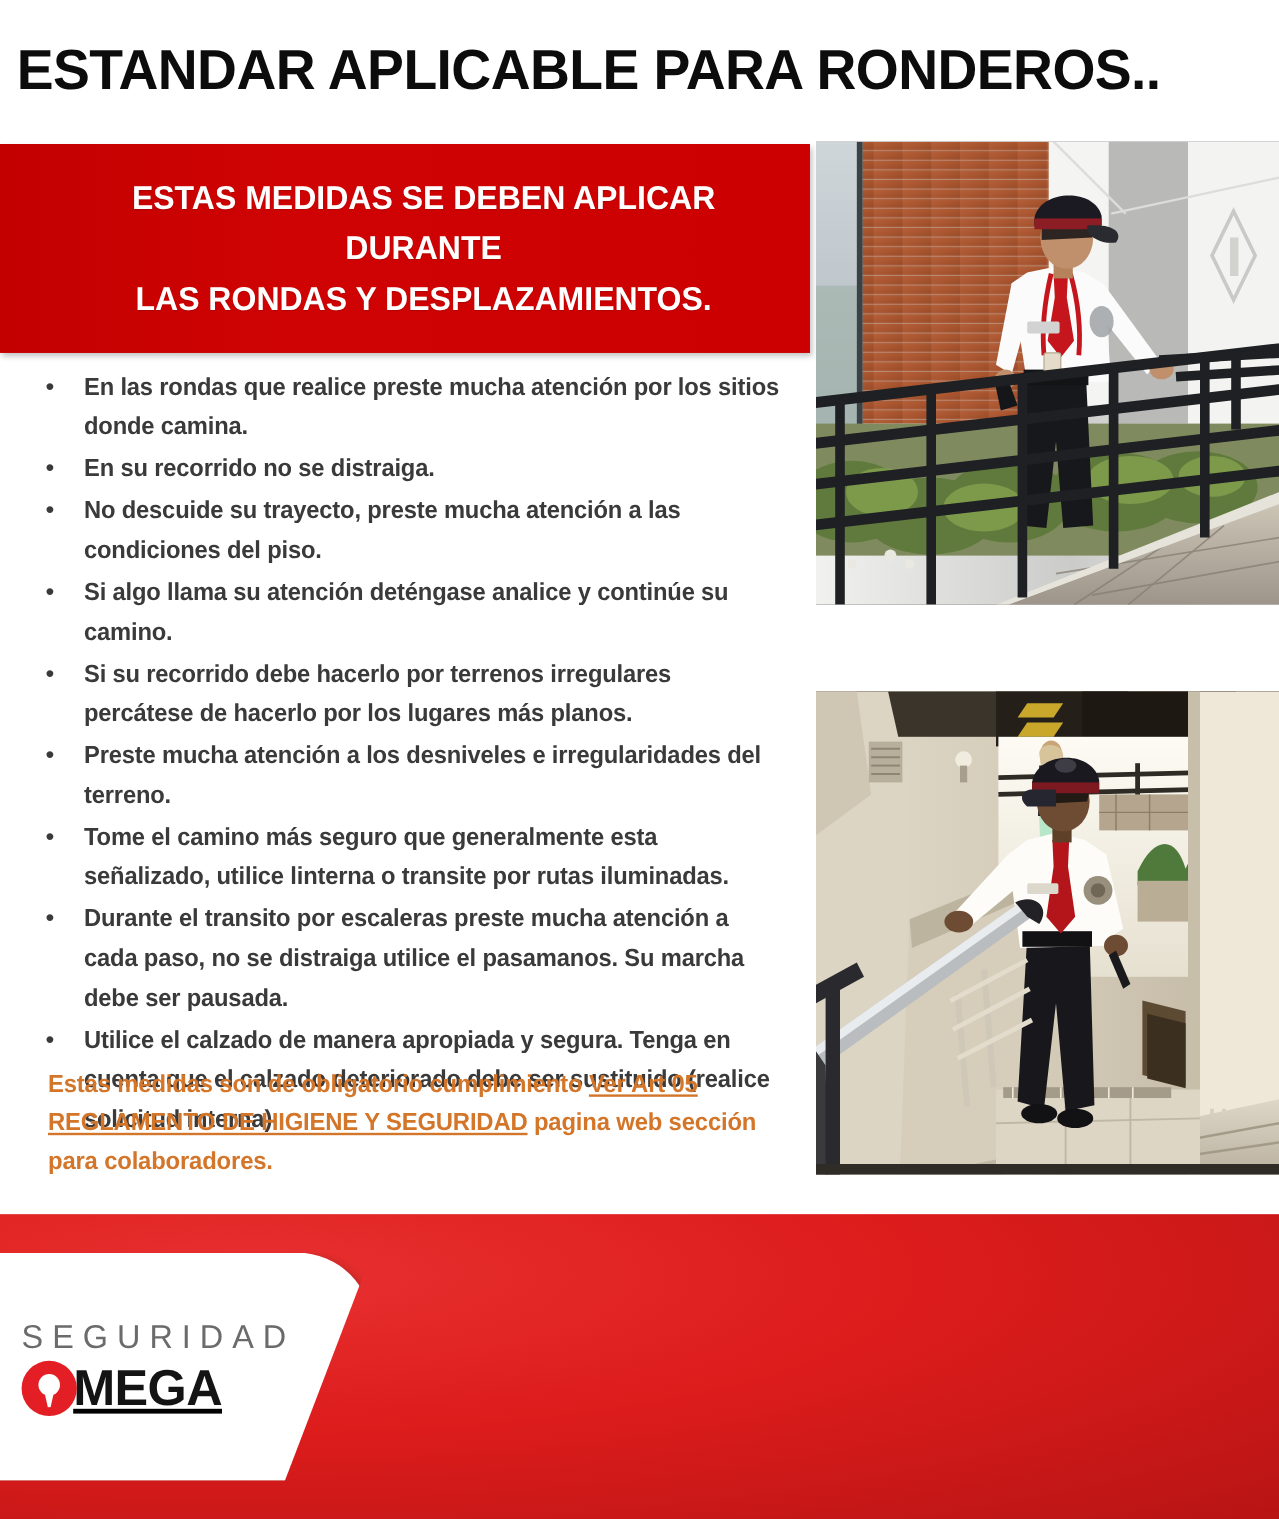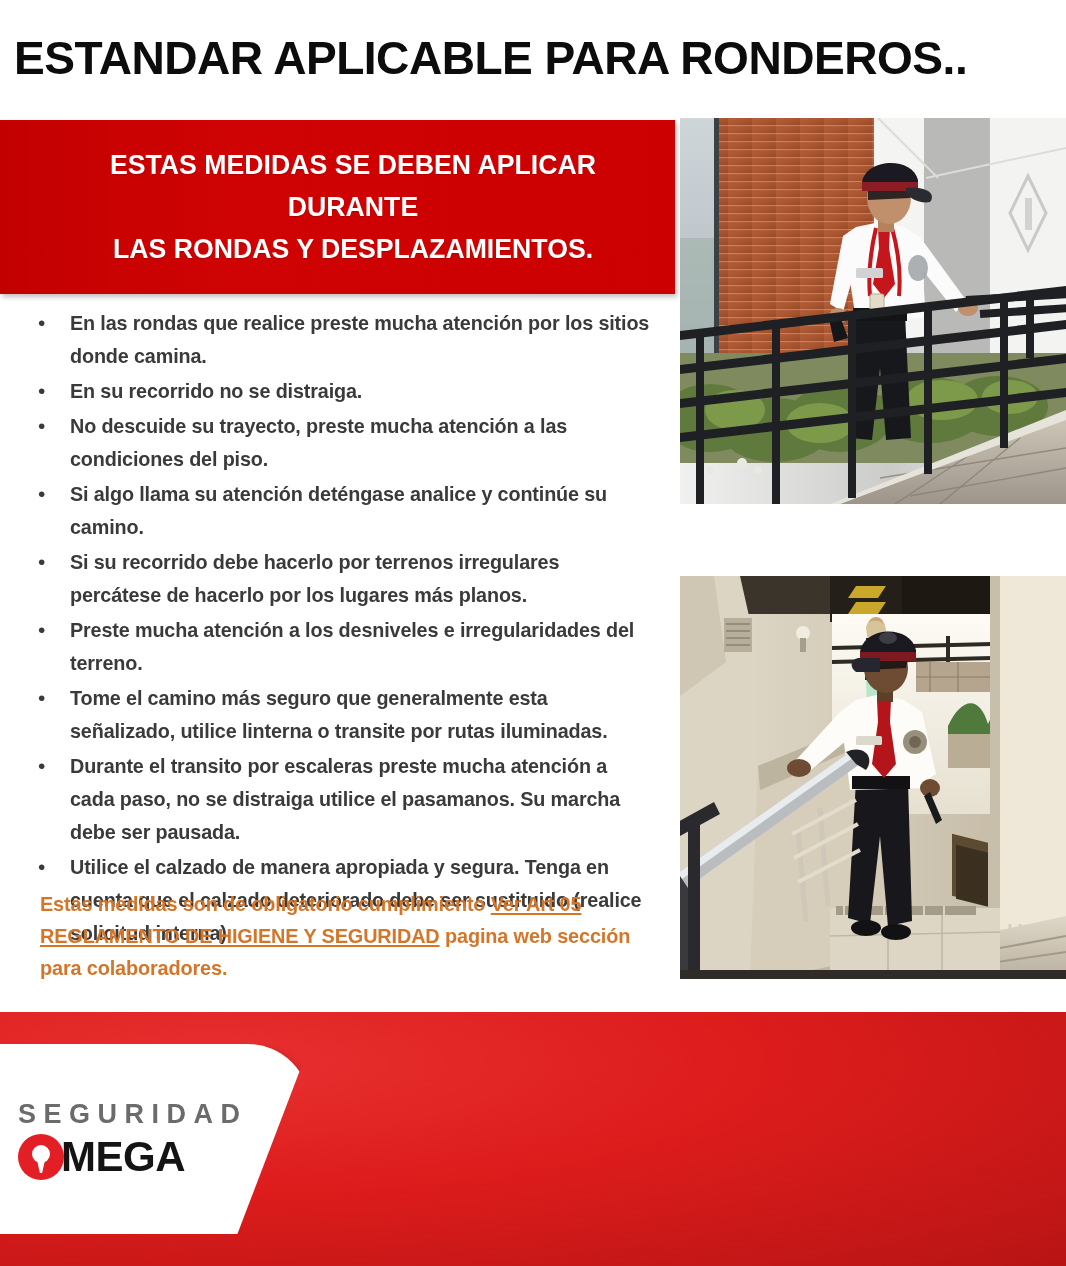--- a/index.html
+++ b/index.html
@@ -86,26 +86,26 @@
     border-bottom-right-radius:18px;
     border-top-left-radius:6px;
     border-bottom-left-radius:6px;
     box-shadow:3px 4px 9px rgba(0,0,0,0.25);
     clip-path:polygon(0 0, 100% 0, 78% 100%, 0 100%);
     display:flex; flex-direction:column; justify-content:center;
     padding-left:38px;
   }
   .plate-inner{ position:relative; width:250px; }
   .logo-top{
-    color:#6b6b6b; font-weight:bold; font-size:27px;
+    color:#6b6b6b; font-weight:normal; font-size:27px;
     letter-spacing:7.5px; line-height:32px;
     transform:scaleY(1.02);
   }
   .logo-bottom{
-    display:flex; align-items:center; margin-top:4px;
+    display:flex; align-items:center; margin-top:4px;text-decoration:underline;
   }
   .omega-mark{
     position:relative; width:46px; height:46px; flex:0 0 46px;
   }
   .omega-mark .disc{
     position:absolute; left:0; top:0; width:46px; height:46px;
     border-radius:50%; background:#E31E24;
   }
   .omega-mark .keyhole-head{
     position:absolute; left:14px; top:11px; width:18px; height:18px;

